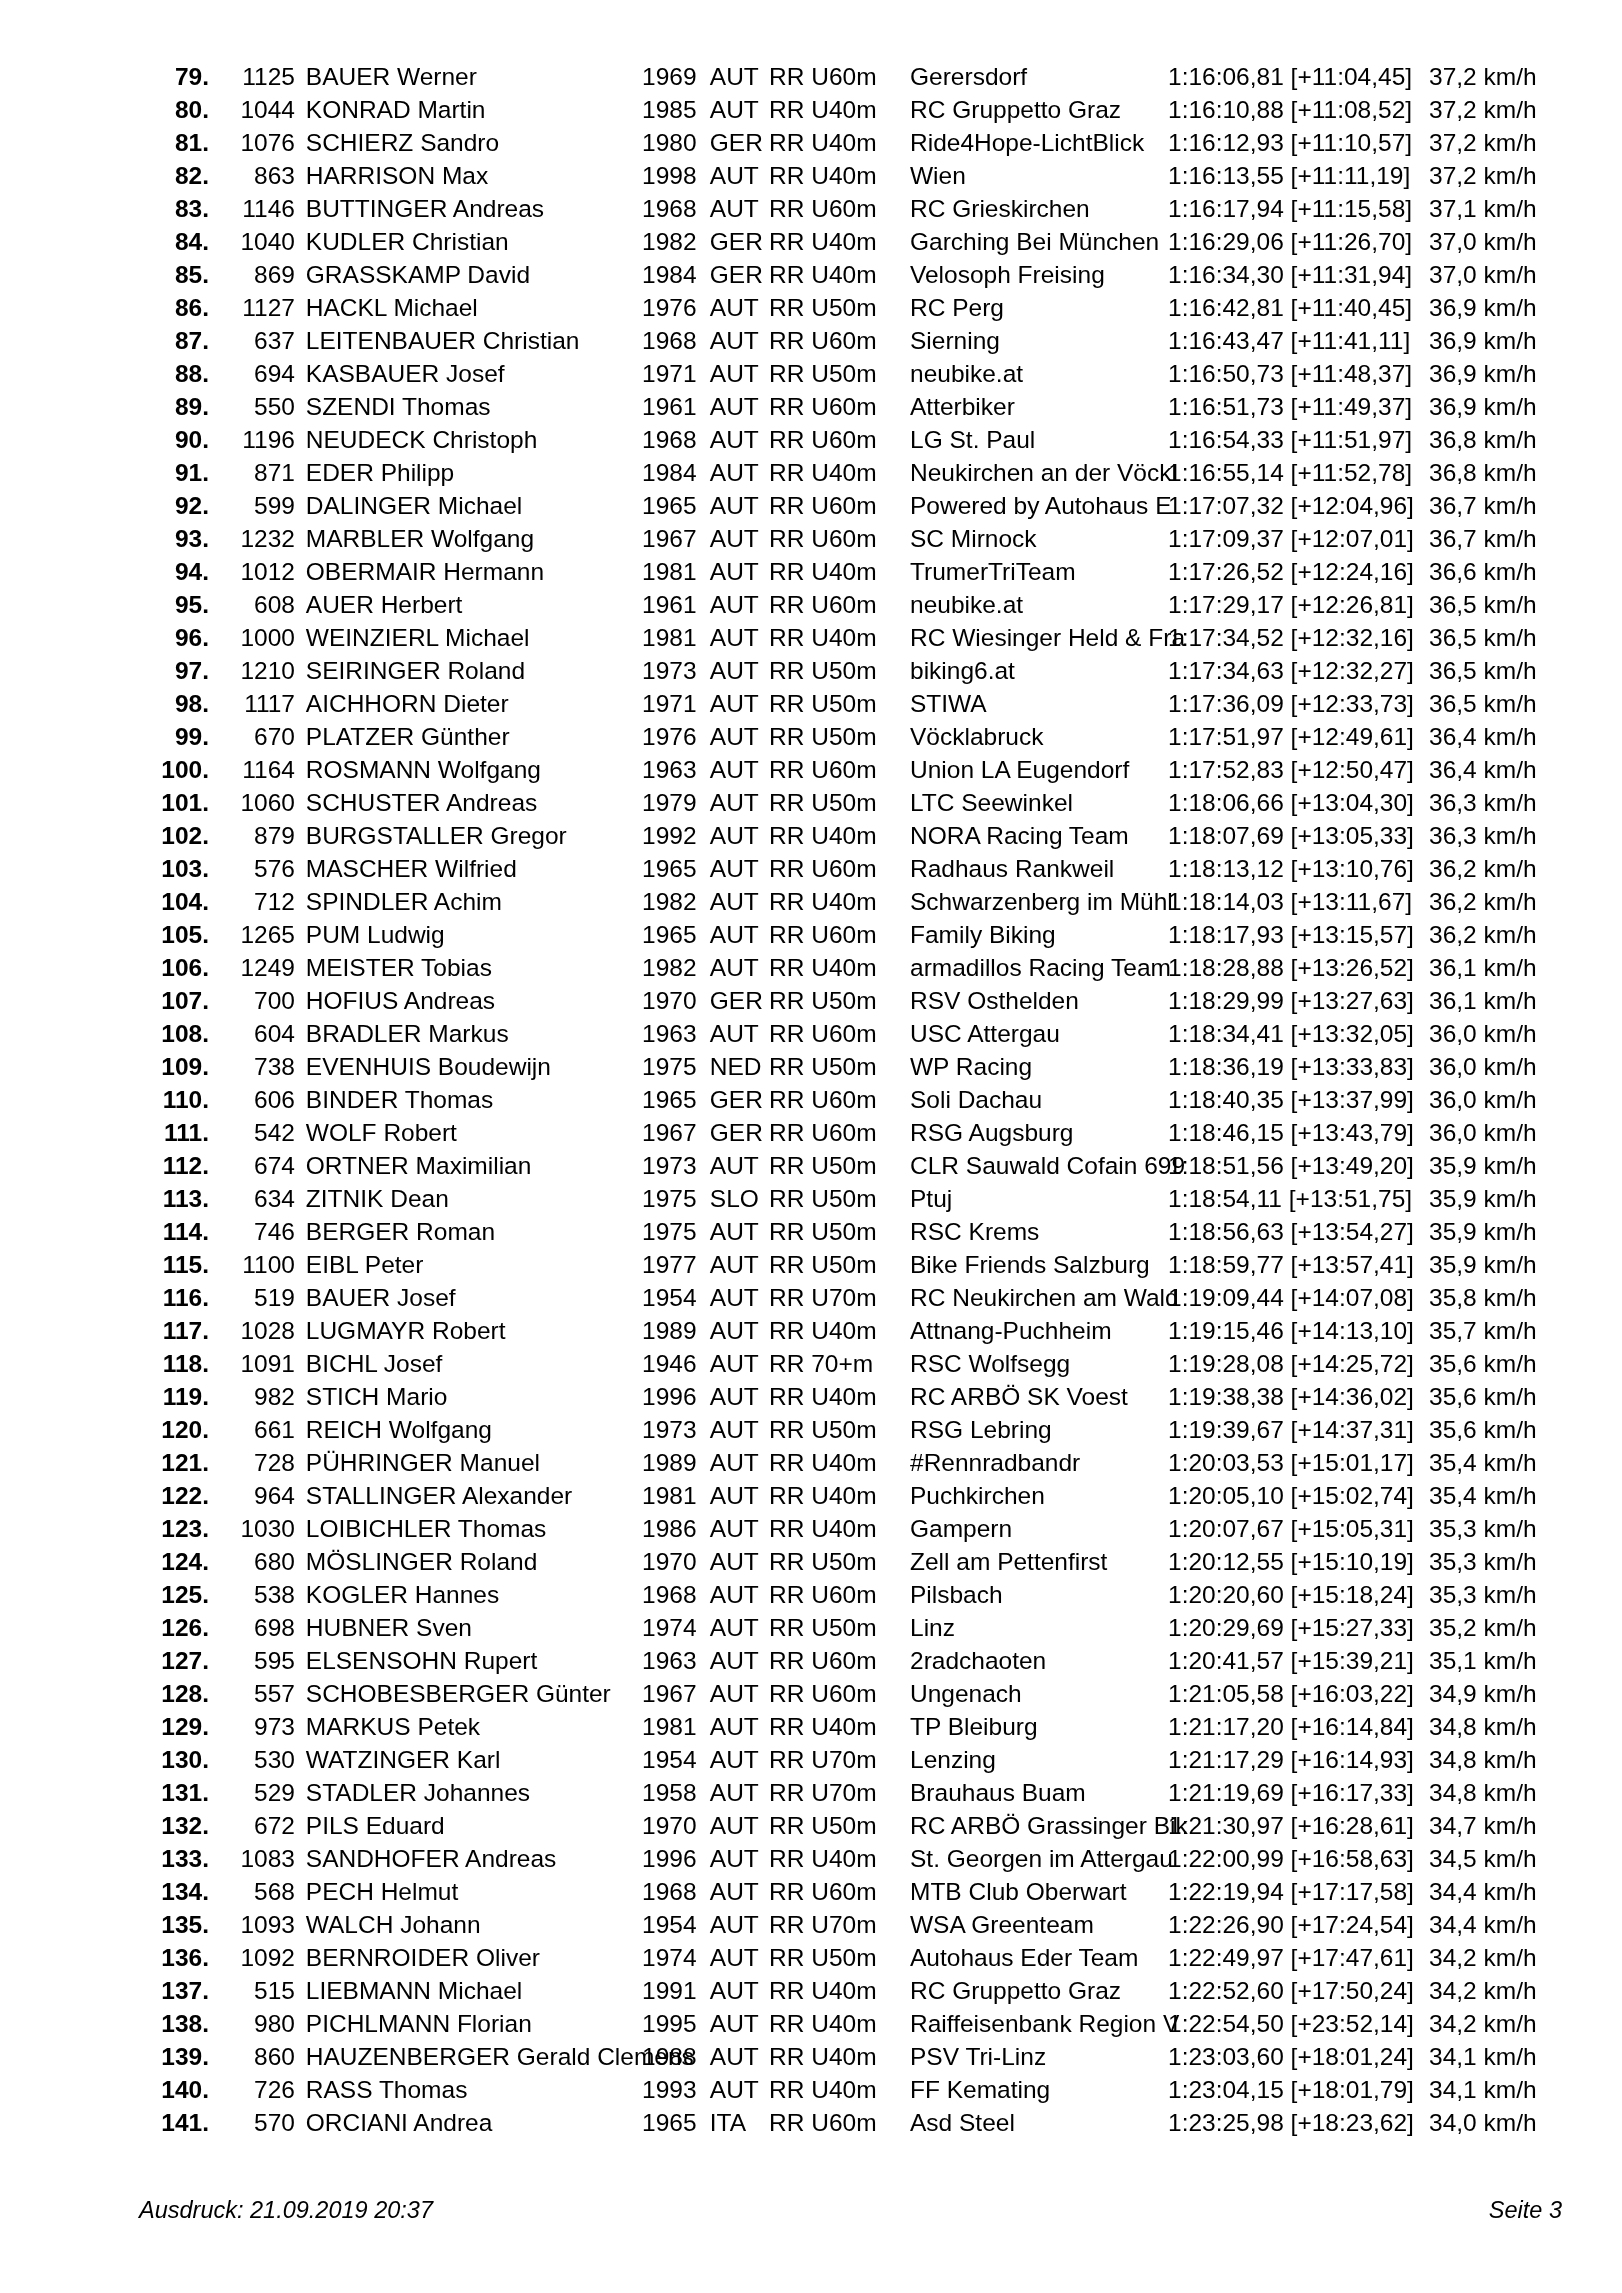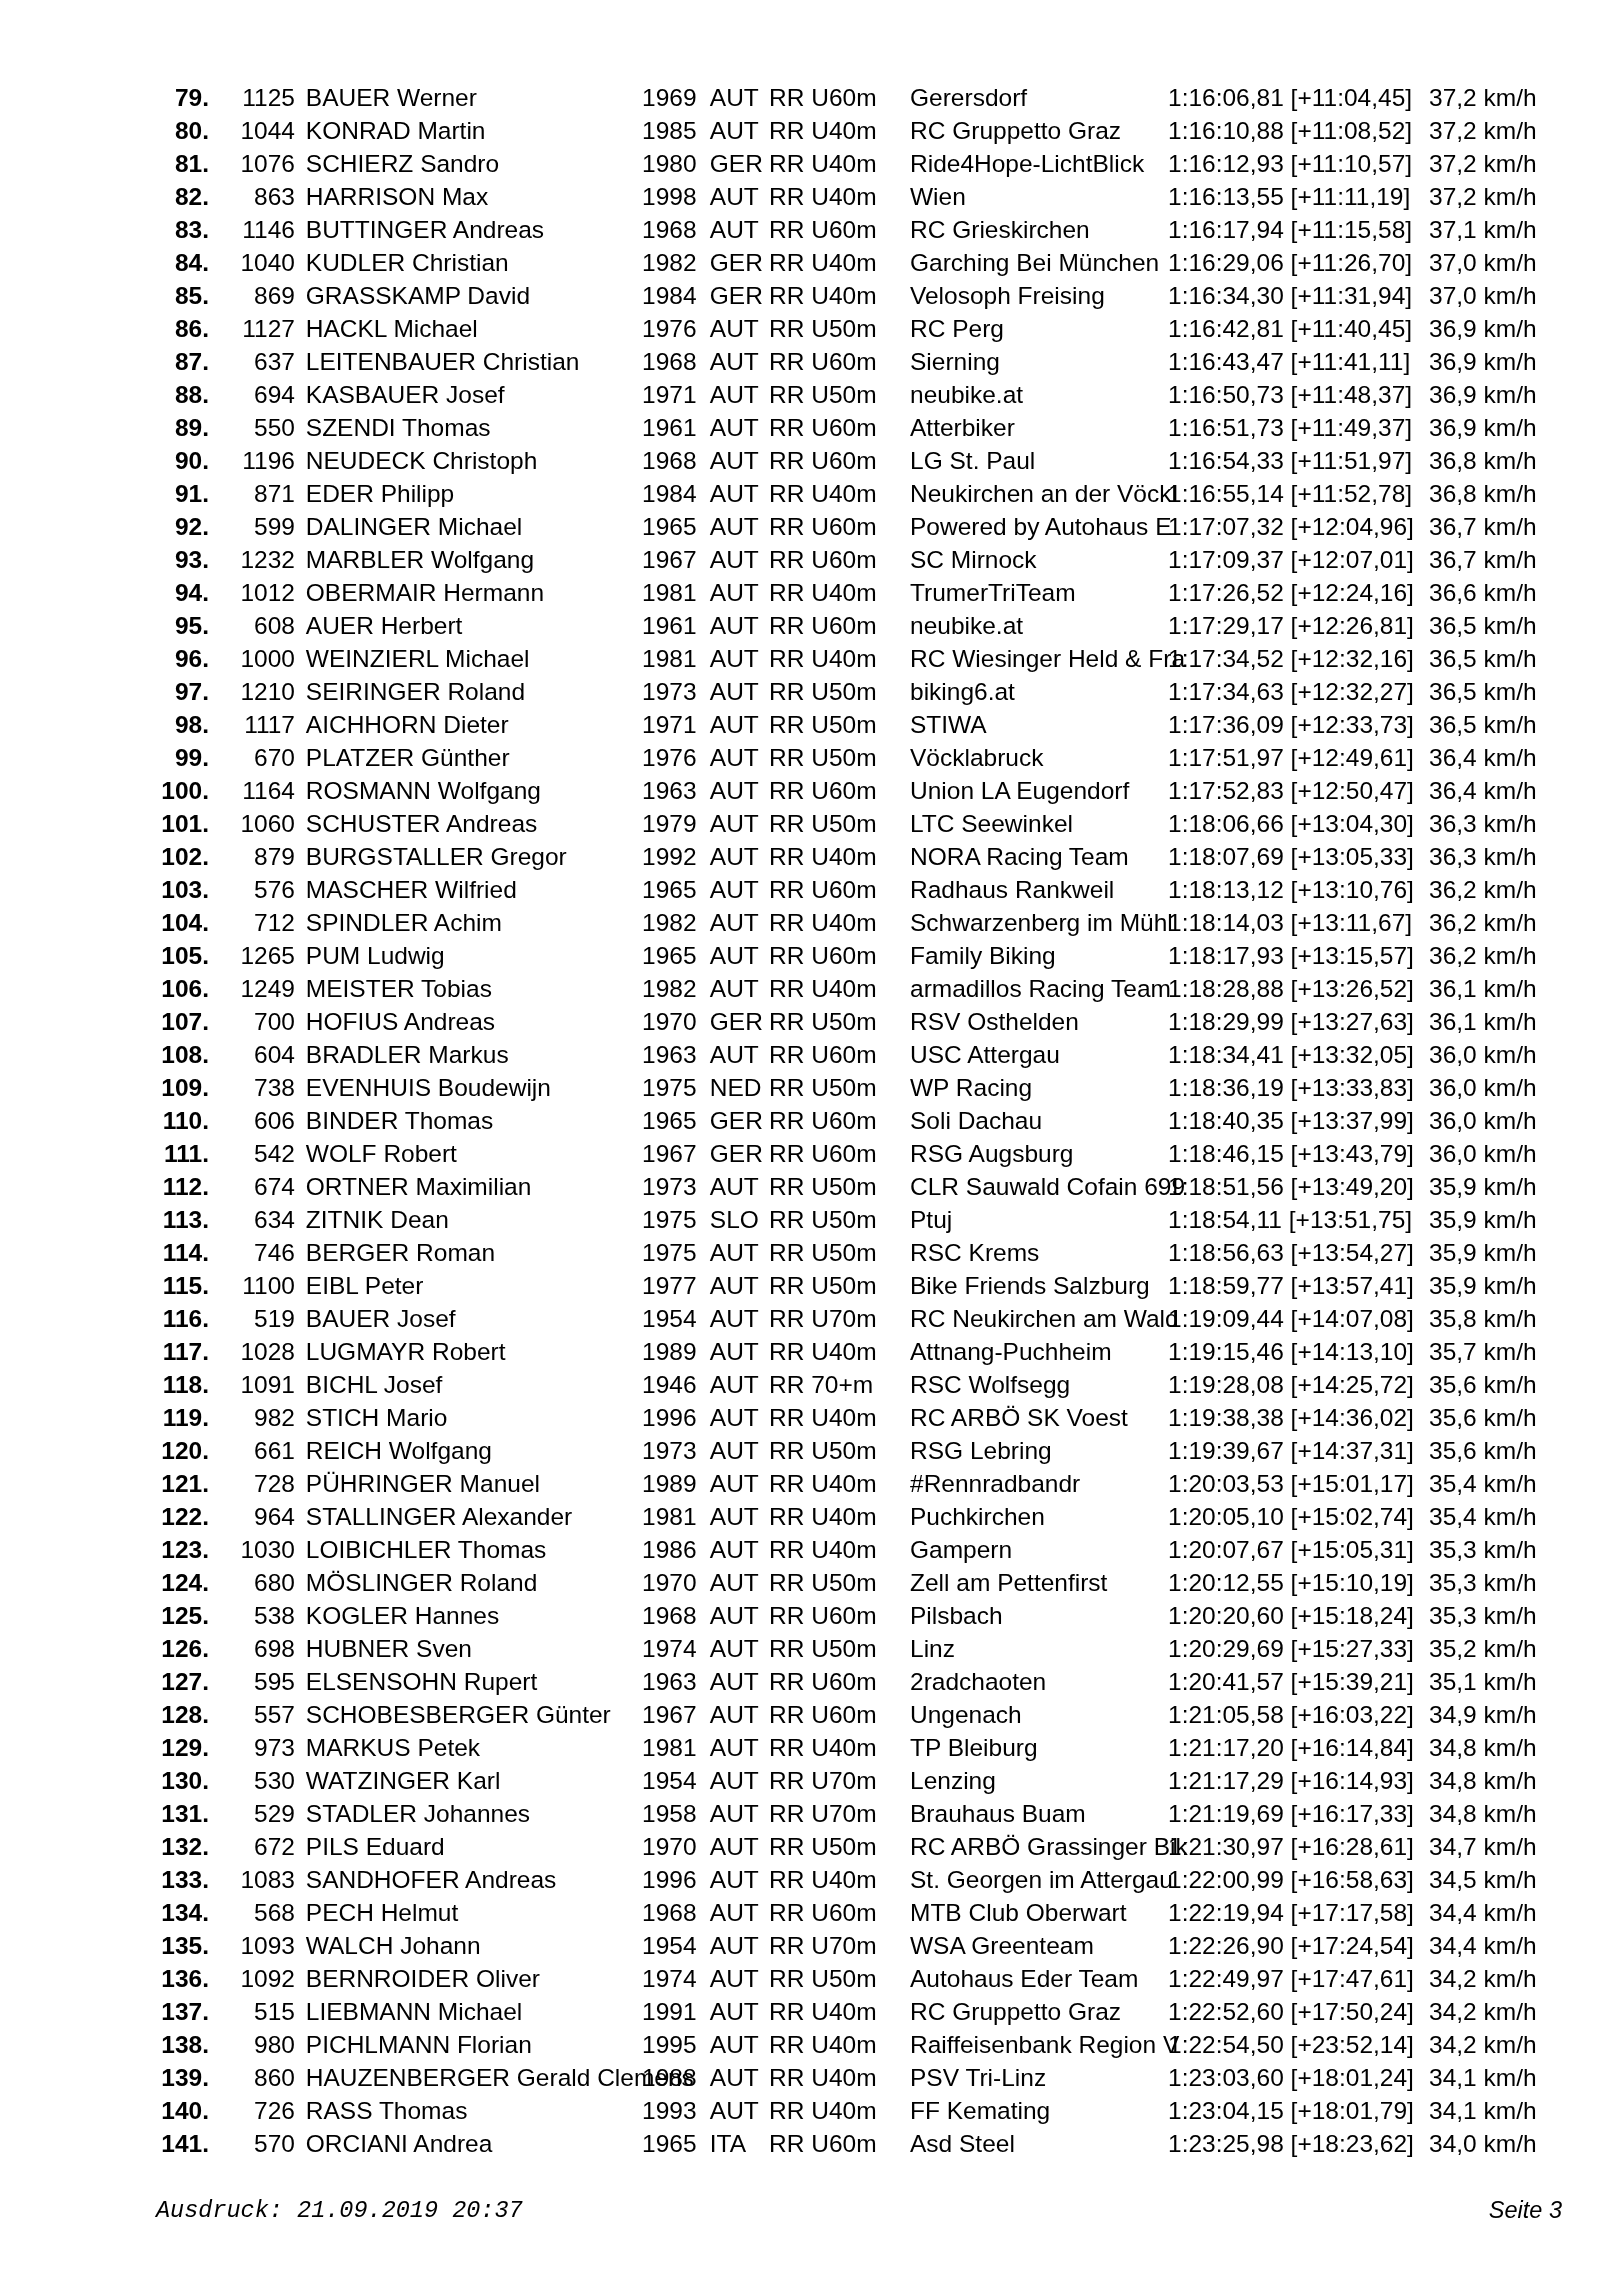--- a/index.html
+++ b/index.html
@@ -6,21 +6,21 @@
   .page{
     position:relative;
     width:1622px;height:2294px;
     background:#ffffff;
     font-family:"Liberation Sans", sans-serif;
     color:#000;
     overflow:hidden;
   }
   .results-table{
     position:absolute;
-    top:82px;left:0;
+    top:61px;left:0;
     width:1542px;
   }
   .row{
     display:grid;
     grid-template-columns:209px 86px 347px 58px 69px 141px 258px 261px 98px;
     height:33px;
     align-items:center;
     font-size:24.5px;
     line-height:1;
     white-space:nowrap;
@@ -37,21 +37,21 @@
     font-style:italic;
     font-size:23.5px;
   }
   .f-center{
     position:absolute;
     left:50%;top:2169px;
     transform:translateX(-47%);
     text-align:center;
     line-height:30px;
   }
-  .f-printed{position:absolute;left:156px;top:2197px;font-family:Liberation Mono, monospace;}
+  .f-printed{position:absolute;left:139px;top:2197px;}
   .f-page{position:absolute;right:60px;top:2197px;}
 </style>
 </head>
 <body>
 
 <div class="page">
 
   <div class="results-table">
       <div class="row">
         <div class="cell c-rank">79.</div>

